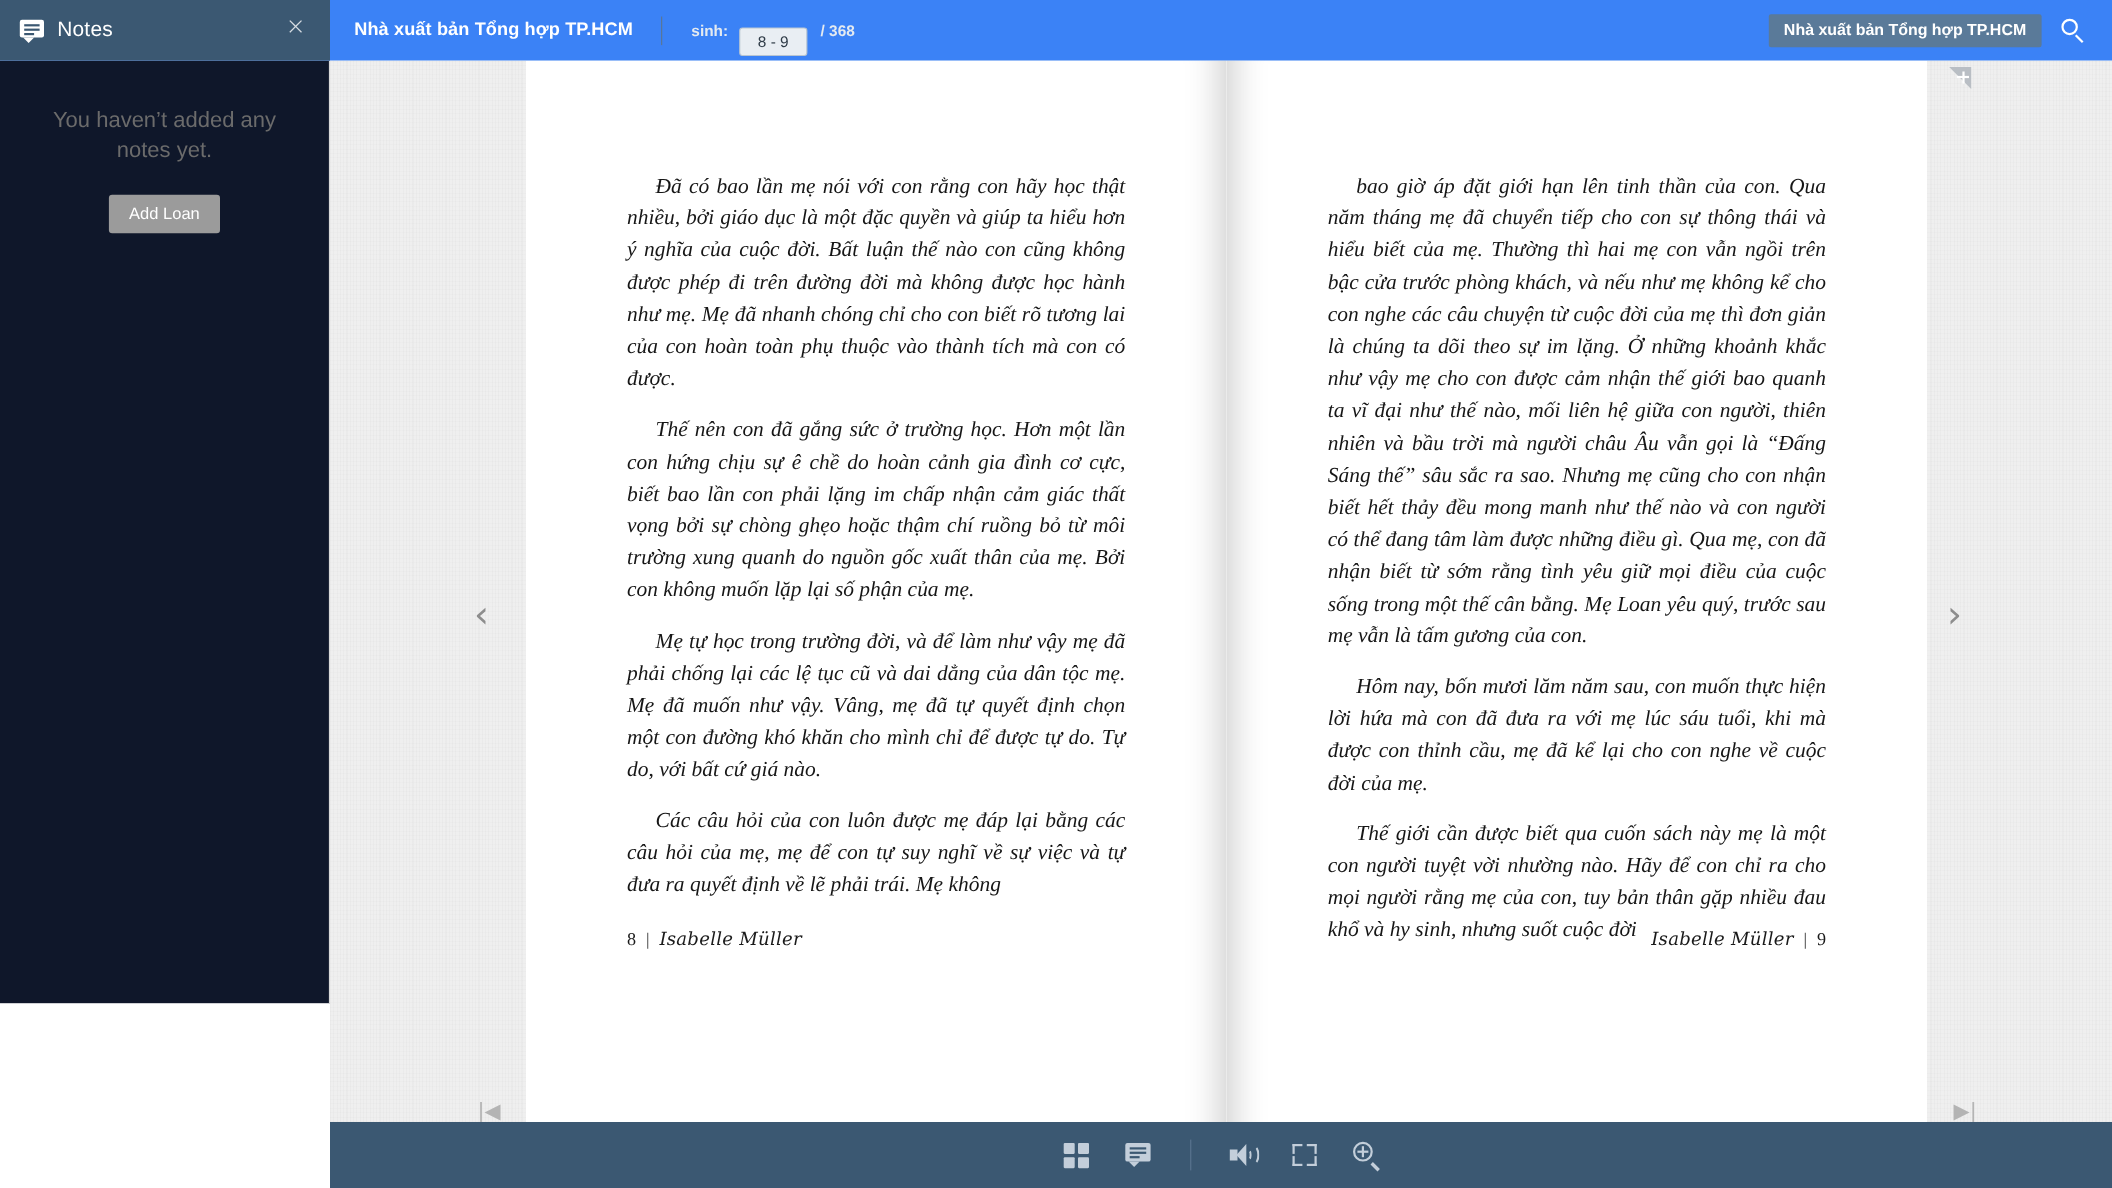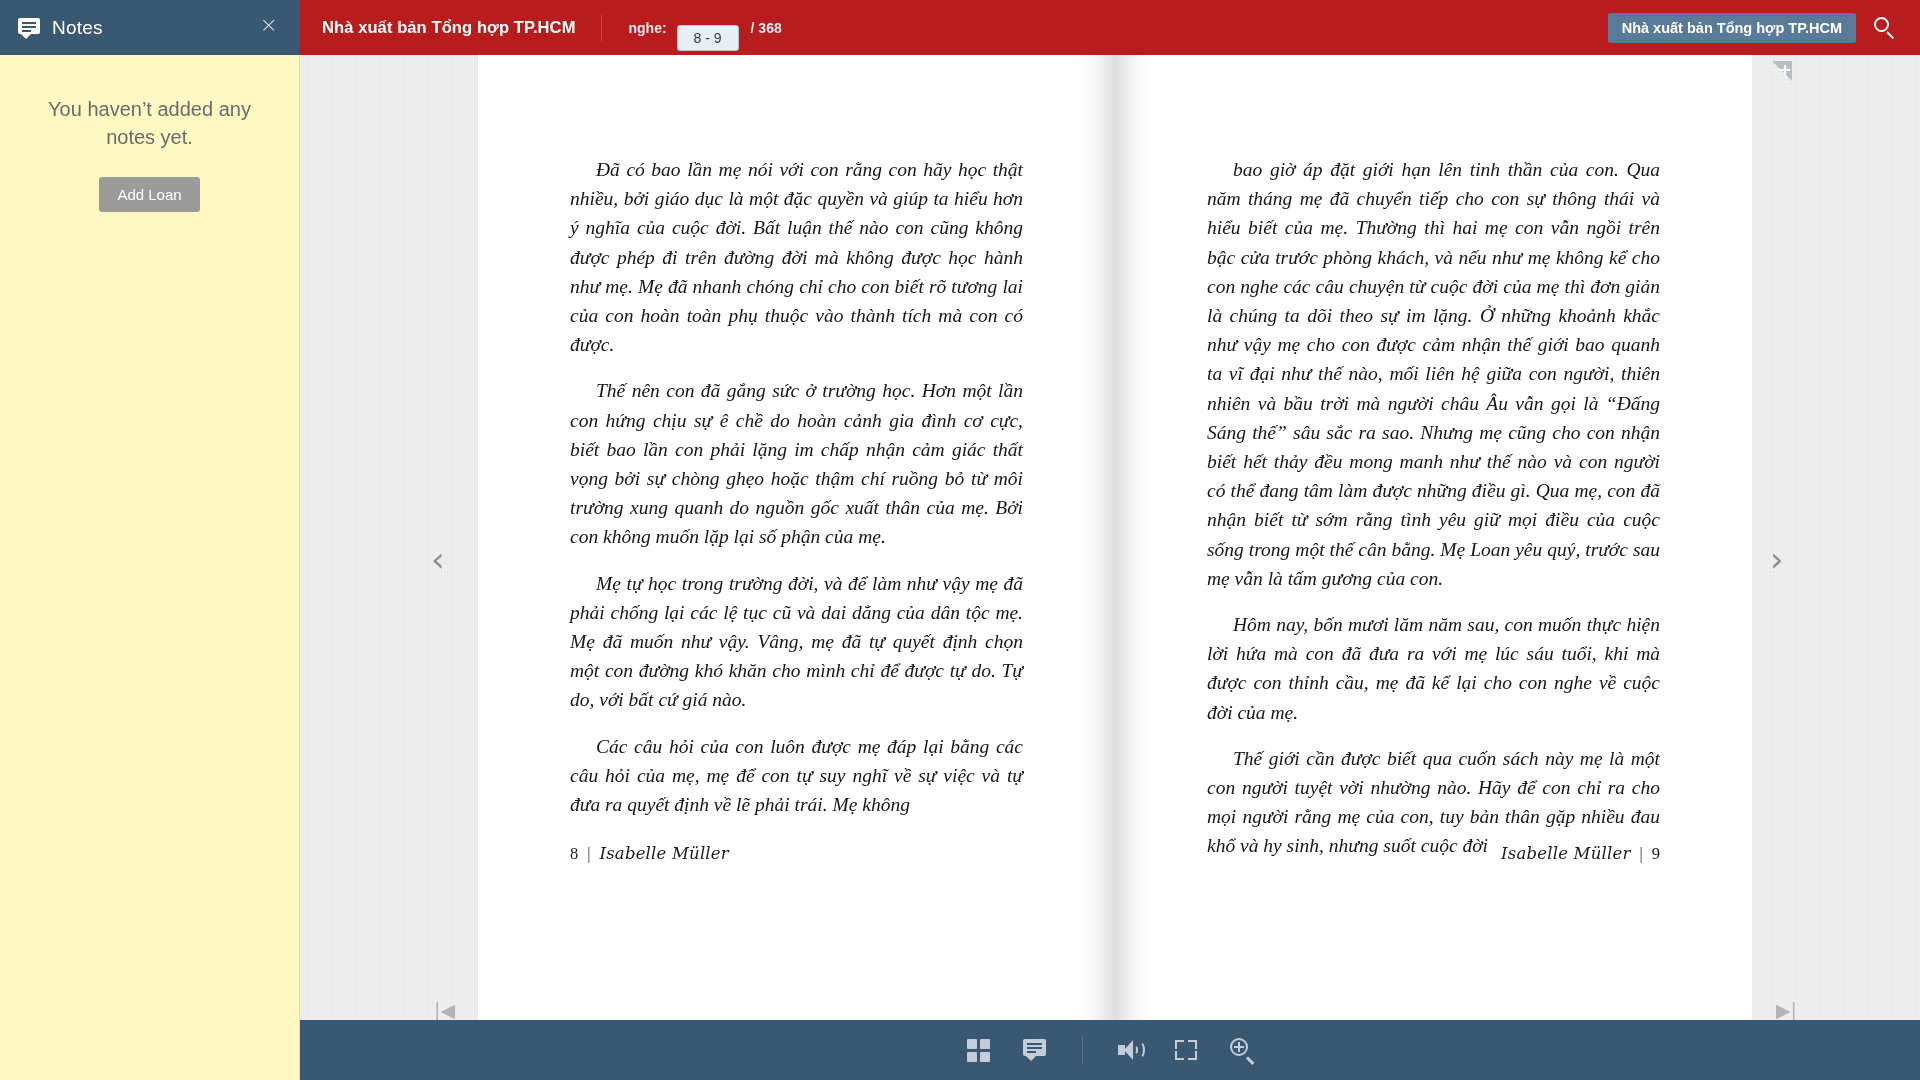--- a/index.html
+++ b/index.html
@@ -12,21 +12,21 @@
   }
   #app {
     position: relative;
     width: 1920px; height: 1080px;
   }
 
   
   .topbar {
     position: absolute; top: 0; left: 0;
     width: 1920px; height: 55px;
-    background: #b91c1c;
+    background: #3b82f6;
     display: flex; align-items: center;
     color: #ffffff;
     z-index: 20;
   }
   .topbar-left {
     width: 300px; height: 55px;
     background: #3b5872;
     display: flex; align-items: center;
     padding-left: 18px;
     position: relative;
@@ -147,22 +147,22 @@
     position: absolute; left: 13px; top: 14px;
     width: 9px; height: 2px;
     background: #ffffff;
     transform: rotate(45deg);
     transform-origin: left center;
   }
 
   
   .sidebar {
     position: absolute; left: 0; top: 55px;
-    width: 300px; height: 1025px;
-    background: #fef9c3;
+    width: 300px; height: 857px;
+    background: #0f172a;
     border-right: 1px solid #d8d8d8;
     z-index: 15;
   }
   .notes-empty {
     margin-top: 40px;
     text-align: center;
     color: #6b6b6b;
     font-size: 20px;
     line-height: 28px;
     padding: 0 40px;
@@ -403,21 +403,21 @@
         <span class="line l2"></span>
         <span class="line l3"></span>
       </span>
       <span class="notes-title">Notes</span>
       <span class="notes-close">×</span>
     </div>
 
     <div class="topbar-main">
       <span class="book-title">Nhà xuất bản Tổng hợp TP.HCM</span>
       <span class="divider-v"></span>
-      <span class="pages-label">nghe:</span>
+      <span class="pages-label">sinh:</span>
       <input class="page-input" type="text" value="8 - 9" style="">
       <span class="page-total">/ 368</span>
     </div>
 
     <div class="topbar-right">
       <span class="publisher-badge">Nhà xuất bản Tổng hợp TP.HCM</span>
       <span class="search-icon">
         <span class="ring"></span>
         <span class="handle"></span>
       </span>

